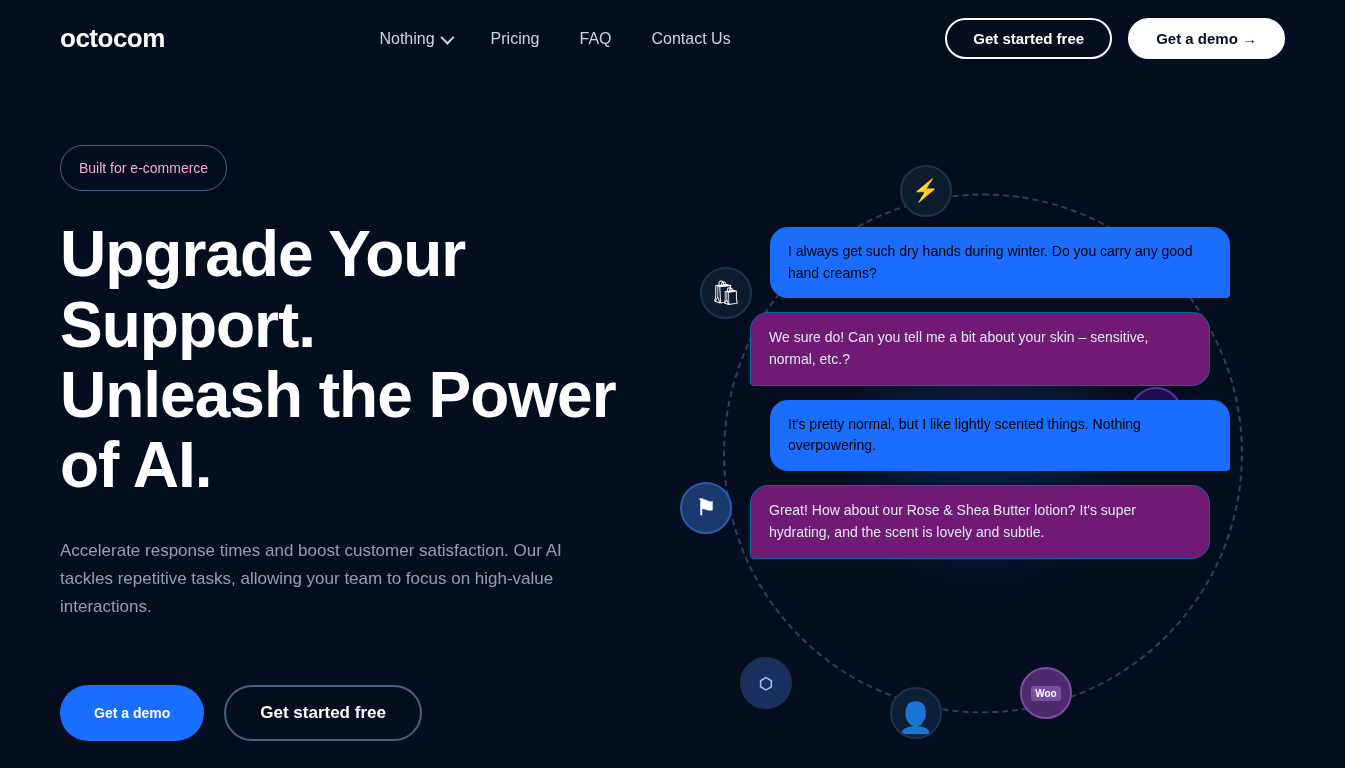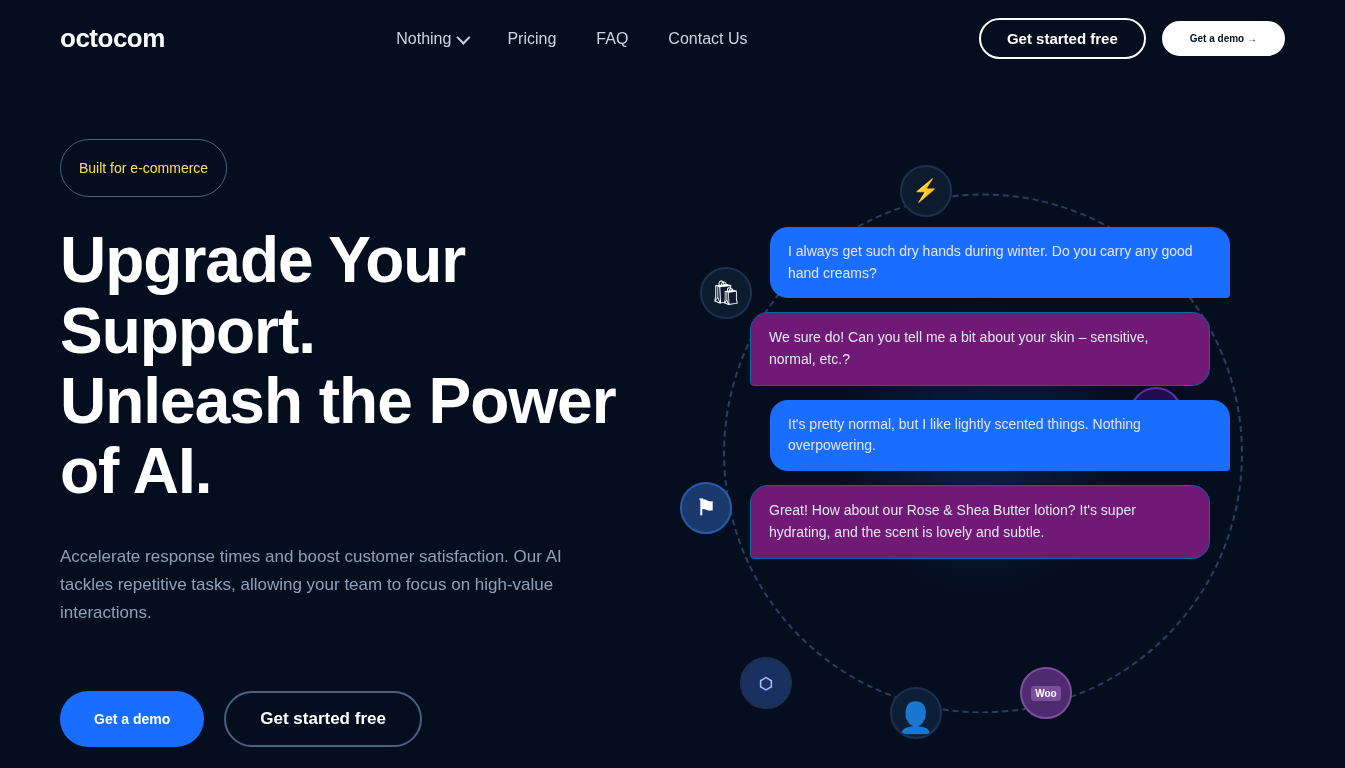--- a/index.html
+++ b/index.html
@@ -62,21 +62,21 @@
       font-size: 15px;
       font-weight: 600;
       cursor: pointer;
     }
     .btn-filled-white {
       padding: 10px 26px;
       border: 2px solid #fff;
       border-radius: 50px;
       background: #fff;
       color: #050e1f;
-      font-size: 10px;
+      font-size: 15px;
       font-weight: 600;
       cursor: pointer;
       display: flex;
       align-items: flex-start;
       gap: 8px;
     }
 
     
     .hero {
       display: flex;
@@ -86,23 +86,23 @@
       height: calc(768px - 76px);
     }
     .hero-left {
       flex: 0 0 620px;
       z-index: 5;
     }
     .badge {
       display: inline-block;
       border: 1.5px solid #4a6080;
       border-radius: 50px;
-      padding: 20px 18px;
+      padding: 14px 18px;
       font-size: 14px;
-      color: #fde047;
+      color: #f9a8d4;
       margin-bottom: 28px;
     }
     .hero-title {
       font-size: 64px;
       font-weight: 800;
       line-height: 1.1;
       color: #fff;
       margin-bottom: 36px;
       letter-spacing: -1px;
     }
@@ -206,21 +206,21 @@
     .chat-bubble {
       padding: 14px 18px;
       border-radius: 14px;
       font-size: 14px;
       line-height: 1.55;
       margin-bottom: 14px;
       max-width: 460px;
     }
     .bubble-user {
       background: #1a6eff;
-      color: #e5e5e5;
+      color: #000000;
       align-self: flex-end;
       margin-left: auto;
       border-radius: 18px 18px 4px 18px;
     }
     .bubble-bot {
       background: #701a75;
       border: 1px solid #0369a1;
       color: #e0e8f0;
       border-radius: 18px 18px 18px 4px;
     }

